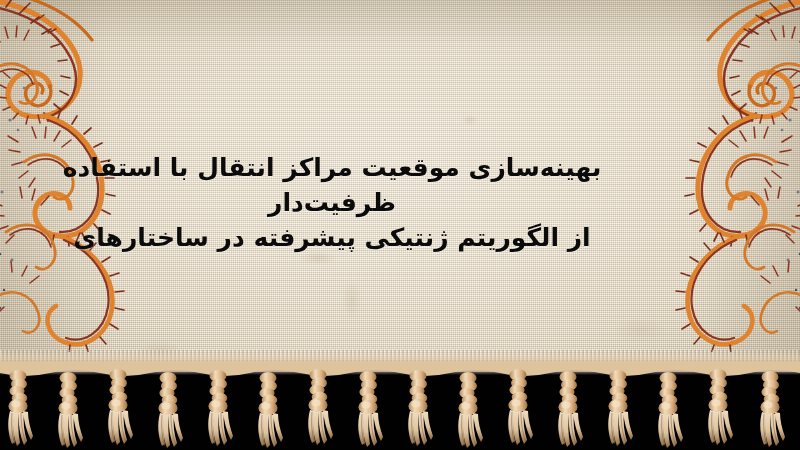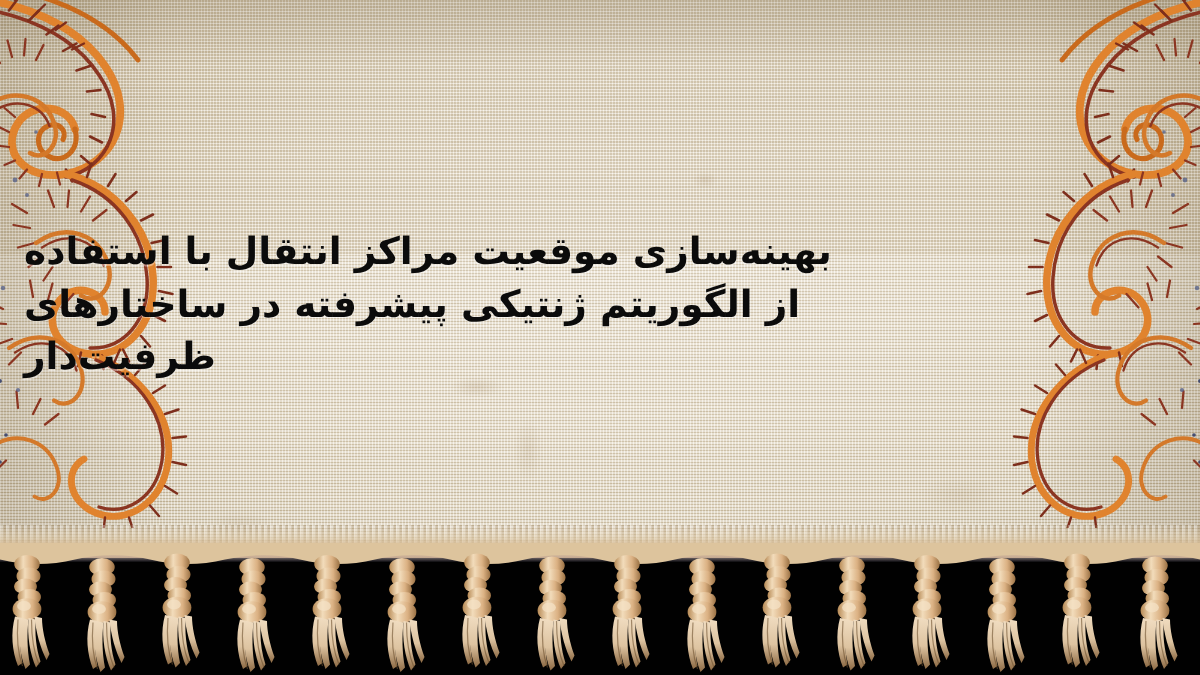--- a/index.html
+++ b/index.html
@@ -93,24 +93,24 @@
     height: 360px;
     pointer-events: none;
   }
   .ornament.left  { left: -34px; }
   .ornament.right { right: -34px; transform: scaleX(-1); }
   .ornament svg { display: block; width: 100%; height: 100%; }
 
   
   .title-block {
     position: absolute;
-    left: 16px;
+    left: 0;
     top: 150px;
     width: 664px;
-    text-align: left;
+    text-align: center;
     direction: rtl;
     z-index: 5;
   }
   .title-line {
     font-family: "DejaVu Sans", sans-serif;
     font-size: 25px;
     font-weight: bold;
     line-height: 35px;
     color: #0b0b0b;
     letter-spacing: 0px;
@@ -389,22 +389,22 @@
           </g>
         </g>
       </svg>
     </div>
 
     <div class="hem"></div>
   </div>
 
   <div class="title-block">
     <div class="title-line">بهینه‌سازی موقعیت مراکز انتقال با استفاده</div>
+    <div class="title-line">ظرفیت‌دار</div>
     <div class="title-line">از الگوریتم ژنتیکی پیشرفته در ساختارهای</div>
-    <div class="title-line">ظرفیت‌دار</div>
   </div>
 
   <div class="fringe">
     <svg viewBox="0 0 800 88" xmlns="http://www.w3.org/2000/svg" aria-hidden="true">
       <defs>
         <linearGradient id="cord" x1="0" y1="0" x2="1" y2="0">
           <stop offset="0%" stop-color="#b78a55"></stop>
           <stop offset="35%" stop-color="#f2dcbb"></stop>
           <stop offset="70%" stop-color="#dbb183"></stop>
           <stop offset="100%" stop-color="#9a7144"></stop>

